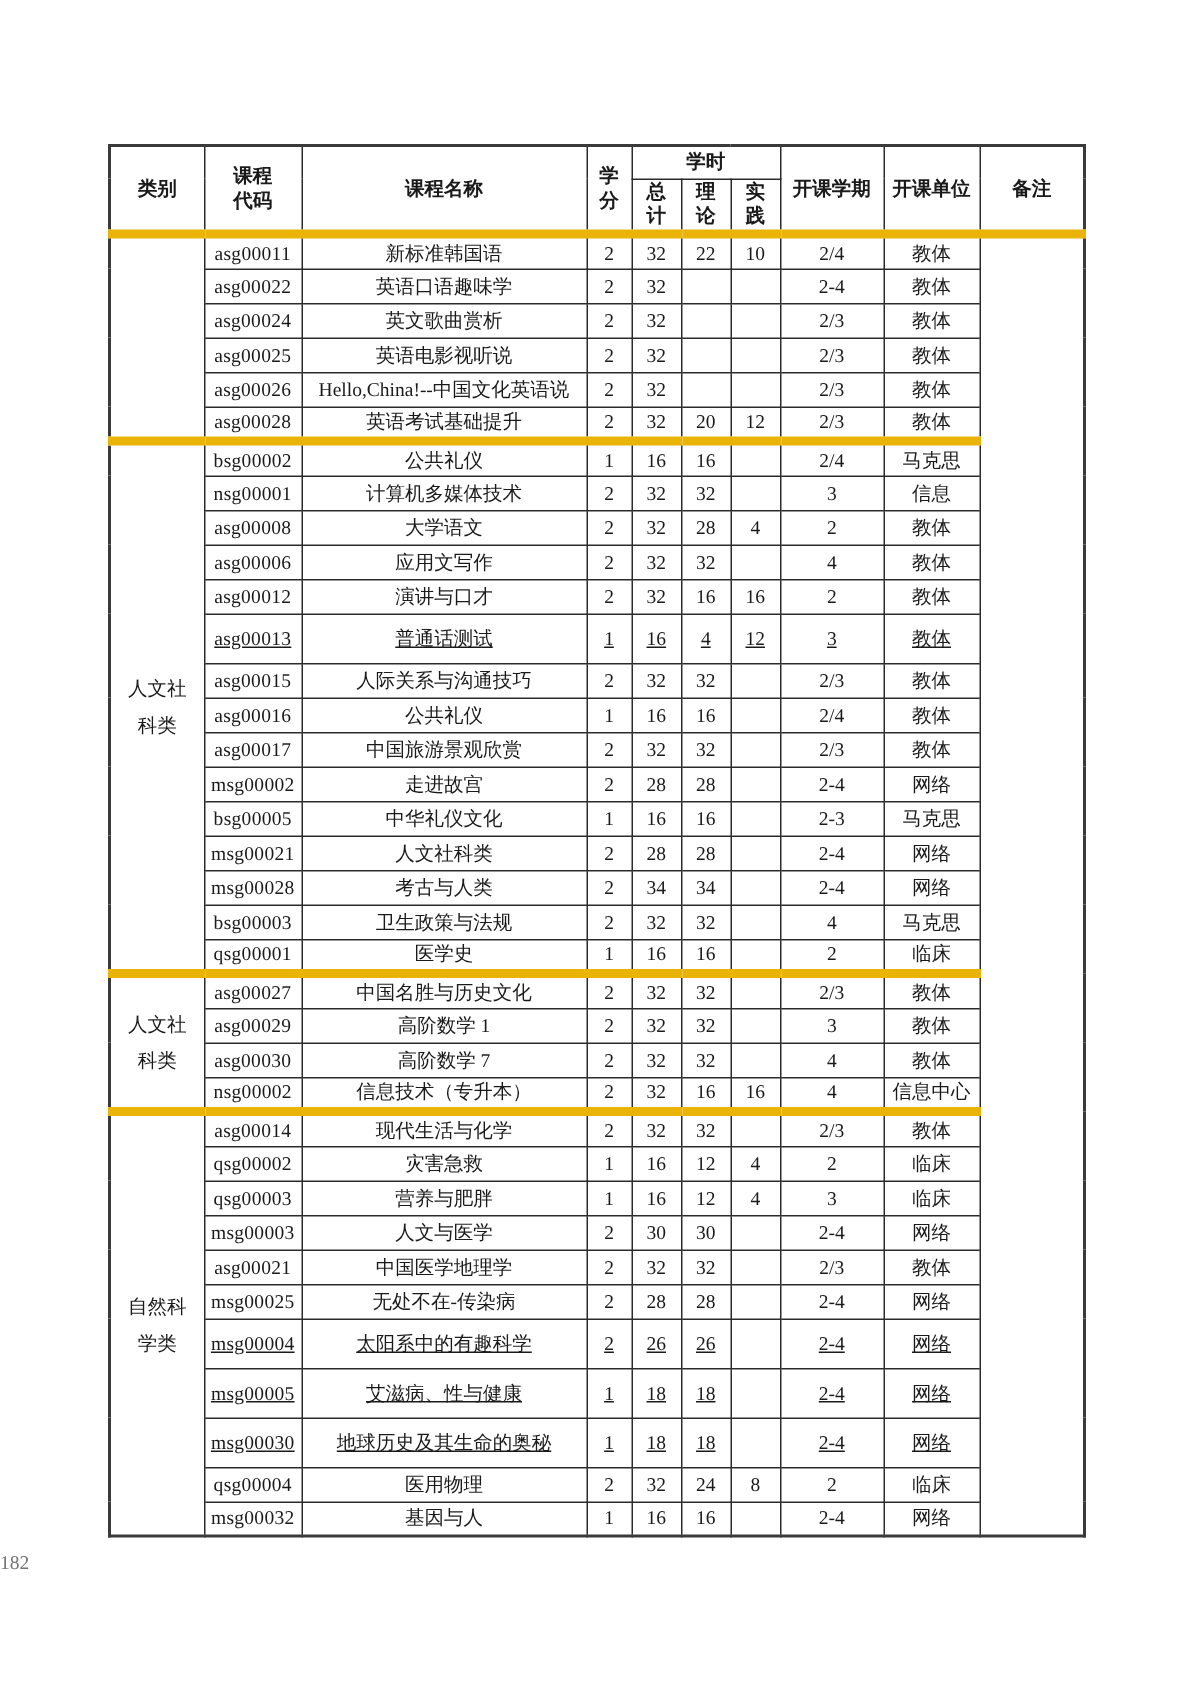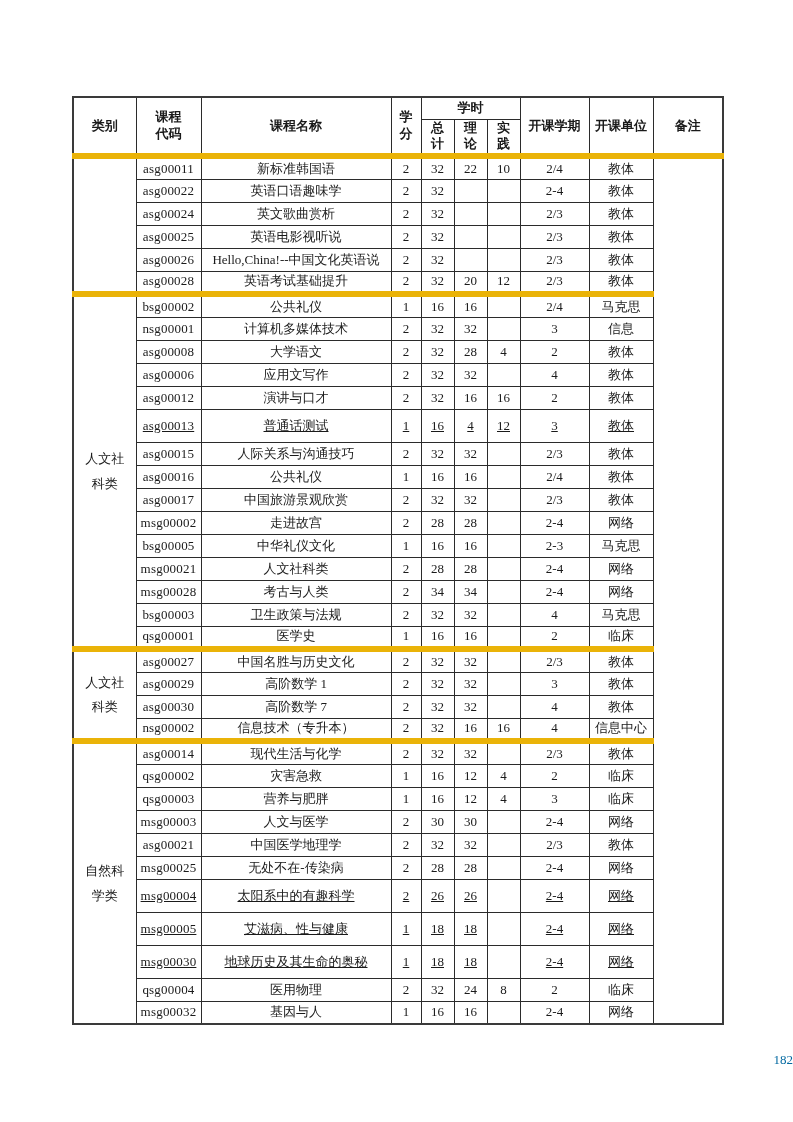--- a/index.html
+++ b/index.html
@@ -64,24 +64,23 @@
     font-size: 13px;
   }
   .num-cell { font-size: 12.5px; }
   .unit-cell { font-size: 13px; margin-left: 48px; }
   .remarks-cell { background: #ffffff; }
   .page-number {
     position: absolute;
     top: 1034px;
     left: 0;
     width: 100%;
-    text-align: right;
+    text-align: left;
     font-size: 13px;
-    color: #0369a1;
-    margin-top: 18px;
+    color: #737373;
   }
 </style>
 </head>
 <body>
 
 <div class="sheet">
 
   <table class="course-table">
     <colgroup>
       <col style="width:63px">

